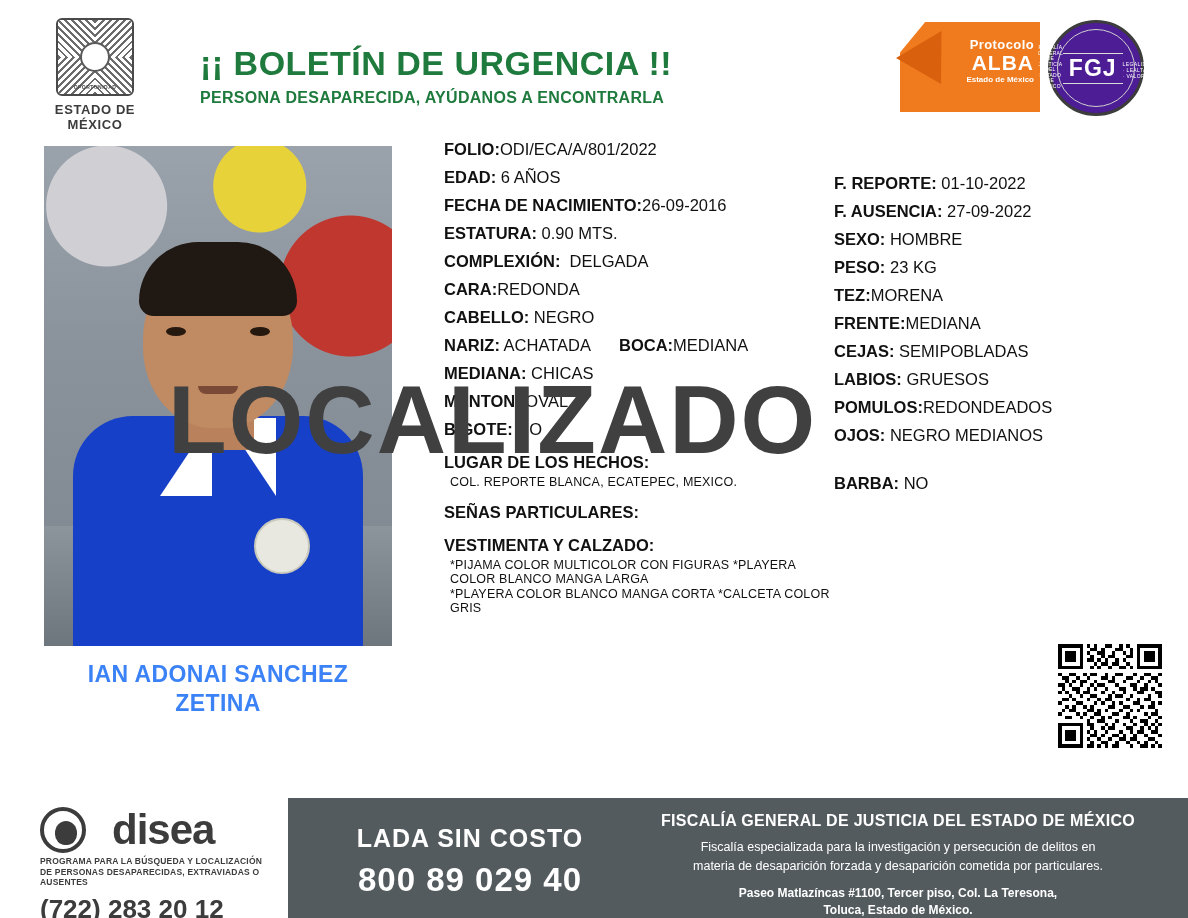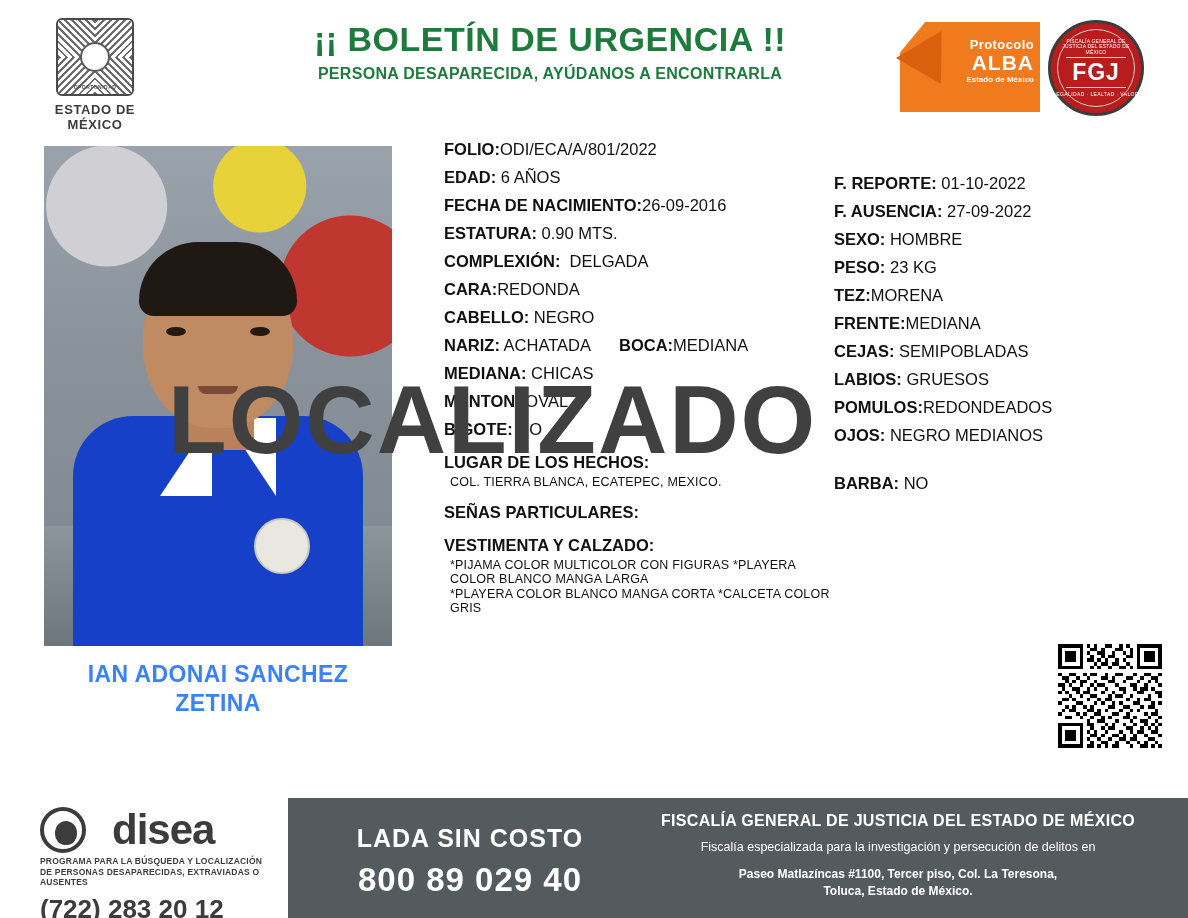--- a/index.html
+++ b/index.html
@@ -54,22 +54,22 @@
     text-align: center; font-size: 5px; letter-spacing: .5px;
     color: #4a4a4a; font-weight: bold;
   }
   .crest-label {
     margin-top: 6px;
     font-size: 13px; font-weight: bold; letter-spacing: .6px;
     color: #3c3c3c;
   }
 
   .title-block {
-    position: absolute; left: 200px; top: 20px; width: 700px;
-    text-align: center;
+    position: absolute; left: 200px; top: 44px; width: 700px;
+    text-align: left;
   }
   .title-main {
     font-size: 34px; font-weight: bold; letter-spacing: .5px;
     color: #1f7a3d;
   }
   .title-sub {
     margin-top: 6px;
     font-size: 16px; font-weight: bold; letter-spacing: .3px;
     color: #1f7a3d;
   }
@@ -96,24 +96,24 @@
     color: #ffffff; line-height: 1.05;
   }
   .alba-text .l1 { font-size: 13px; font-weight: bold; letter-spacing: .4px; }
   .alba-text .l2 { font-size: 21px; font-weight: bold; letter-spacing: 1px; }
   .alba-text .l3 { font-size: 8px; font-weight: bold; margin-top: 2px; }
 
   .fgj-logo {
     position: absolute; left: 1048px; top: 20px;
     width: 96px; height: 96px;
     border-radius: 50%;
-    background: #b91c1c;
+    background: #4c1d95;
     border: 3px solid #3c3c3c;
     color: #fff;
-    display: flex; flex-direction: column;
+    display: flex; flex-direction: row;
     align-items: center; justify-content: center;
   }
   .fgj-logo .ring {
     position: absolute; left: 6px; top: 6px; right: 6px; bottom: 6px;
     border: 1px solid #d0d0d0; border-radius: 50%;
   }
   .fgj-logo .fgj-top {
     font-size: 5px; letter-spacing: .2px; text-align: center;
     width: 82px; line-height: 1.1; margin-bottom: 2px;
   }
@@ -395,21 +395,21 @@
         <span class="f-lab">MEDIANA:</span> <span class="f-val">CHICAS</span>
       </div>
       <div class="f-row">
         <span class="f-lab">MENTON:</span> <span class="f-val">OVAL</span>
       </div>
       <div class="f-row">
         <span class="f-lab">BIGOTE:</span> <span class="f-val">NO</span>
       </div>
 
       <div class="blk-label">LUGAR DE LOS HECHOS:</div>
-      <div class="blk-text">COL. TIERRA BLANCA, ECATEPEC, MEXICO.</div>
+      <div class="blk-text">COL. REPORTE BLANCA, ECATEPEC, MEXICO.</div>
 
       <div class="blk-label">SEÑAS PARTICULARES:</div>
       <div class="blk-text"></div>
 
       <div class="blk-label">VESTIMENTA Y CALZADO:</div>
       <div class="blk-text">
         <div>*PIJAMA COLOR MULTICOLOR CON FIGURAS *PLAYERA  COLOR BLANCO MANGA LARGA</div>
         <div>*PLAYERA COLOR BLANCO MANGA CORTA *CALCETA COLOR GRIS</div>
       </div>
     </div>
@@ -693,20 +693,21 @@
 
     <div class="footer-bar">
       <div class="lada">
         <div class="lada-title">LADA SIN COSTO</div>
         <div class="lada-number">800 89 029 40</div>
       </div>
       <div class="fgj-text">
         <div class="fgj-title">FISCALÍA GENERAL DE JUSTICIA DEL ESTADO DE MÉXICO</div>
         <div class="fgj-desc">
           <div>Fiscalía especializada para la investigación y persecución de delitos en</div>
+          <div>materia de desaparición forzada y desaparición cometida por particulares.</div>
         </div>
         <div class="fgj-addr">
           <div>Paseo Matlazíncas #1100, Tercer piso, Col. La Teresona,</div>
           <div>Toluca, Estado de México.</div>
         </div>
       </div>
     </div>
   </div>
 
 </div>

